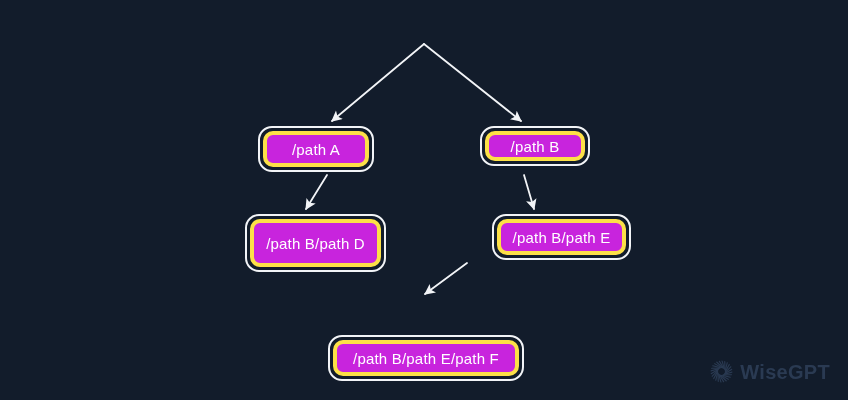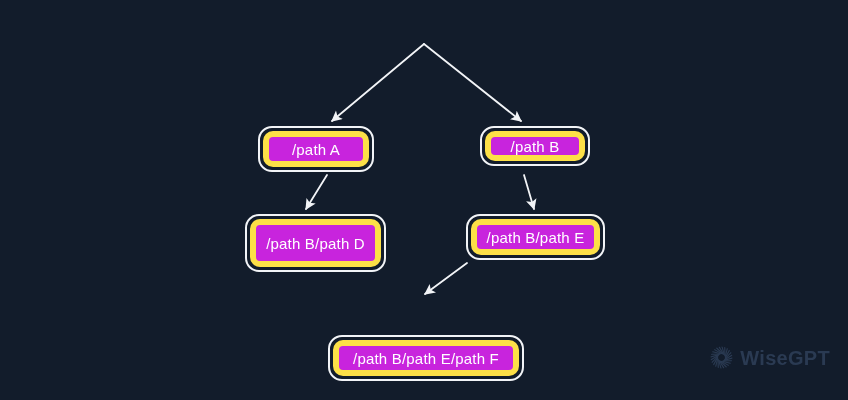--- a/index.html
+++ b/index.html
@@ -34,39 +34,39 @@
     border-radius: 14px;
     background: #121c2b;
     padding: 3px;
   }
   .node-inner {
     width: 100%;
     height: 100%;
     box-sizing: border-box;
     border-radius: 10px;
     background: #c824dd;
-    border: 6px solid #fde047;
+    border: 4px solid #fde047;
     display: flex;
     align-items: center;
     justify-content: center;
   }
   .node-label {
     color: #ffffff;
     font-size: 15px;
     font-weight: 400;
     letter-spacing: 0.2px;
     white-space: nowrap;
     line-height: 1;
   }
 
   
   #watermark {
     position: absolute;
     right: 18px;
-    bottom: 30px;
+    bottom: 16px;
     display: flex;
     align-items: center;
     gap: 6px;
     opacity: 1;
   }
   #watermark .wm-text {
     color: #2a3a52;
     font-size: 20px;
     font-weight: 700;
     letter-spacing: 0.3px;
@@ -102,21 +102,21 @@
       <div class="node" style="left: 480px; top: 126px; width: 110px; height: 40px;">
         <div class="node-inner">
           <span class="node-label">/path B</span>
         </div>
       </div>
       <div class="node" style="left: 245px; top: 214px; width: 141px; height: 58px;">
         <div class="node-inner">
           <span class="node-label">/path B/path D</span>
         </div>
       </div>
-      <div class="node" style="left: 466px; top: 214px; width: 139px; height: 46px;">
+      <div class="node" style="left: 492px; top: 214px; width: 139px; height: 46px;">
         <div class="node-inner">
           <span class="node-label">/path B/path E</span>
         </div>
       </div>
       <div class="node" style="left: 328px; top: 299px; width: 196px; height: 46px; margin-top: 36px;">
         <div class="node-inner">
           <span class="node-label">/path B/path E/path F</span>
         </div>
       </div>
     </div>

